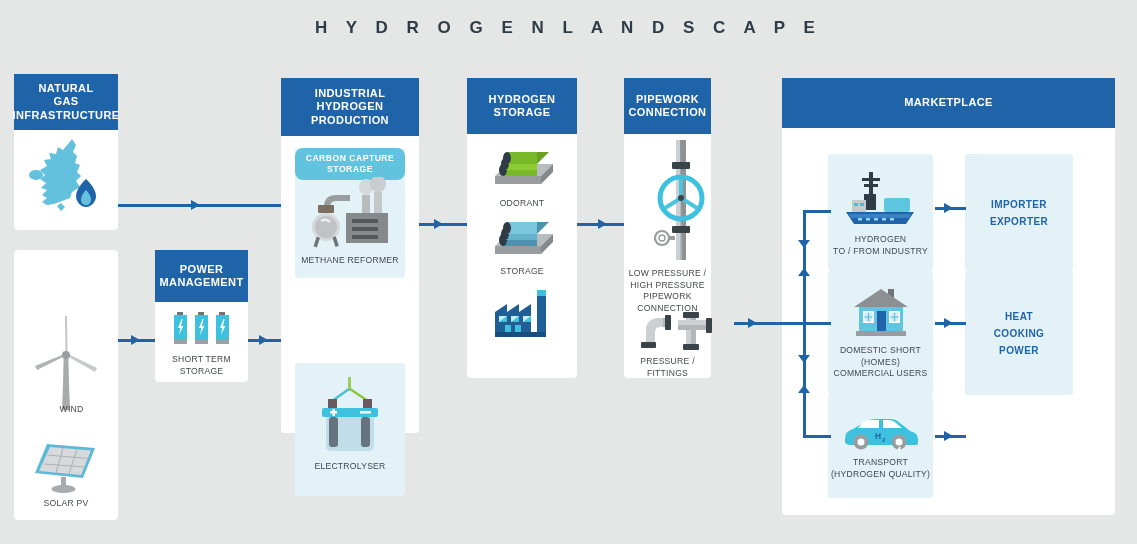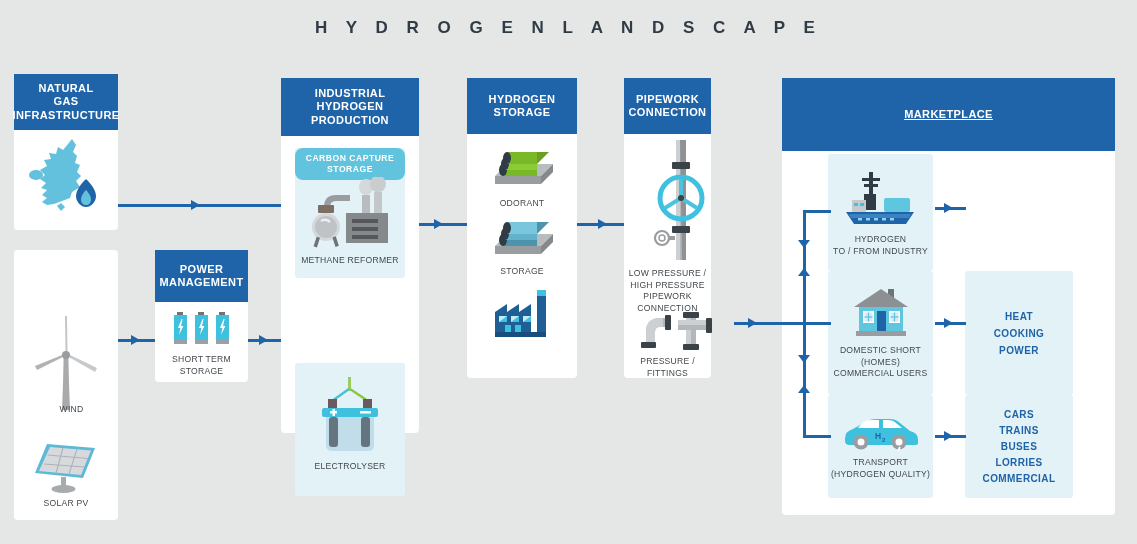--- a/index.html
+++ b/index.html
@@ -364,21 +364,21 @@
         <rect x="28" y="12" width="6" height="15" rx="1" fill="#3a4348"></rect>
       </g>
     </svg>
   </div>
   <div class="cap" style="top:278px;">
     <span>PRESSURE / FITTINGS</span>
   </div>
 </div>
 
 <div class="panel" style="left:782px; top:78px; width:333px; height:437px;">
-  <div class="panel-head" style="height:73px;text-decoration:underline;">
+  <div class="panel-head" style="height:50px;">
     <span>MARKETPLACE</span>
   </div>
 
   <div class="subcard" style="left:46px; top:76px; width:105px; height:117px;">
     <div class="icon" style="left:16px; top:18px; width:74px; height:56px;">
       <svg width="74" height="56" viewBox="0 0 74 56">
         <rect x="25" y="0" width="4" height="22" fill="#2f3b45"></rect>
         <rect x="18" y="6" width="18" height="3" fill="#2f3b45"></rect>
         <rect x="20" y="12" width="14" height="3" fill="#2f3b45"></rect>
         <rect x="20" y="22" width="12" height="16" fill="#2f3b45"></rect>
@@ -395,20 +395,26 @@
           <rect x="38" y="46" width="4" height="2.5"></rect>
           <rect x="46" y="46" width="4" height="2.5"></rect>
         </g>
       </svg>
     </div>
     <div class="cap" style="top:80px;">
       <span>HYDROGEN</span><br>
       <span>TO / FROM INDUSTRY</span>
     </div>
   </div>
+  <div class="subcard" style="left:183px; top:76px; width:108px; height:117px; display:flex; align-items:center;">
+    <div class="mk-label">
+      <div>IMPORTER</div>
+      <div>EXPORTER</div>
+    </div>
+  </div>
 
   <div class="subcard" style="left:46px; top:193px; width:105px; height:124px;">
     <div class="icon" style="left:22px; top:14px; width:62px; height:54px;">
       <svg width="62" height="54" viewBox="0 0 62 54">
         <rect x="38" y="4" width="6" height="10" fill="#6e7376"></rect>
         <polygon points="31,4 58,22 4,22" fill="#8c9093"></polygon>
         <rect x="9" y="22" width="44" height="24" fill="#5fc6e0"></rect>
         <rect x="6" y="46" width="50" height="5" fill="#9a9d9f"></rect>
         <rect x="27" y="26" width="9" height="20" fill="#1f63a8"></rect>
         <g>
@@ -452,29 +458,20 @@
         <circle cx="58" cy="33" r="7.5" fill="#9a9d9f"></circle>
         <circle cx="58" cy="33" r="3.5" fill="#ffffff"></circle>
         <path d="M59 38 q-2 3 0 4" stroke="#ffffff" stroke-width="2" fill="none"></path>
       </svg>
     </div>
     <div class="cap" style="top:62px;">
       <span>TRANSPORT</span><br>
       <span>(HYDROGEN QUALITY)</span>
     </div>
   </div>
-  <div class="subcard" style="left:183px; top:317px; width:108px; height:103px; display:flex; align-items:center;">
-    <div class="mk-label" style="line-height:16px;">
-      <div>CARS</div>
-      <div>TRAINS</div>
-      <div>BUSES</div>
-      <div>LORRIES</div>
-      <div>COMMERCIAL</div>
-    </div>
-  </div>
 </div>
 
 <div class="arrow-h" style="left:118px; top:204px; width:163px;"></div>
 <div class="arrow-head" style="left:191px; top:200px;"></div>
 
 <div class="arrow-h" style="left:118px; top:339px; width:37px;"></div>
 <div class="arrow-head" style="left:131px; top:335px;"></div>
 
 <div class="arrow-h" style="left:248px; top:339px; width:33px;"></div>
 <div class="arrow-head" style="left:259px; top:335px;"></div>

